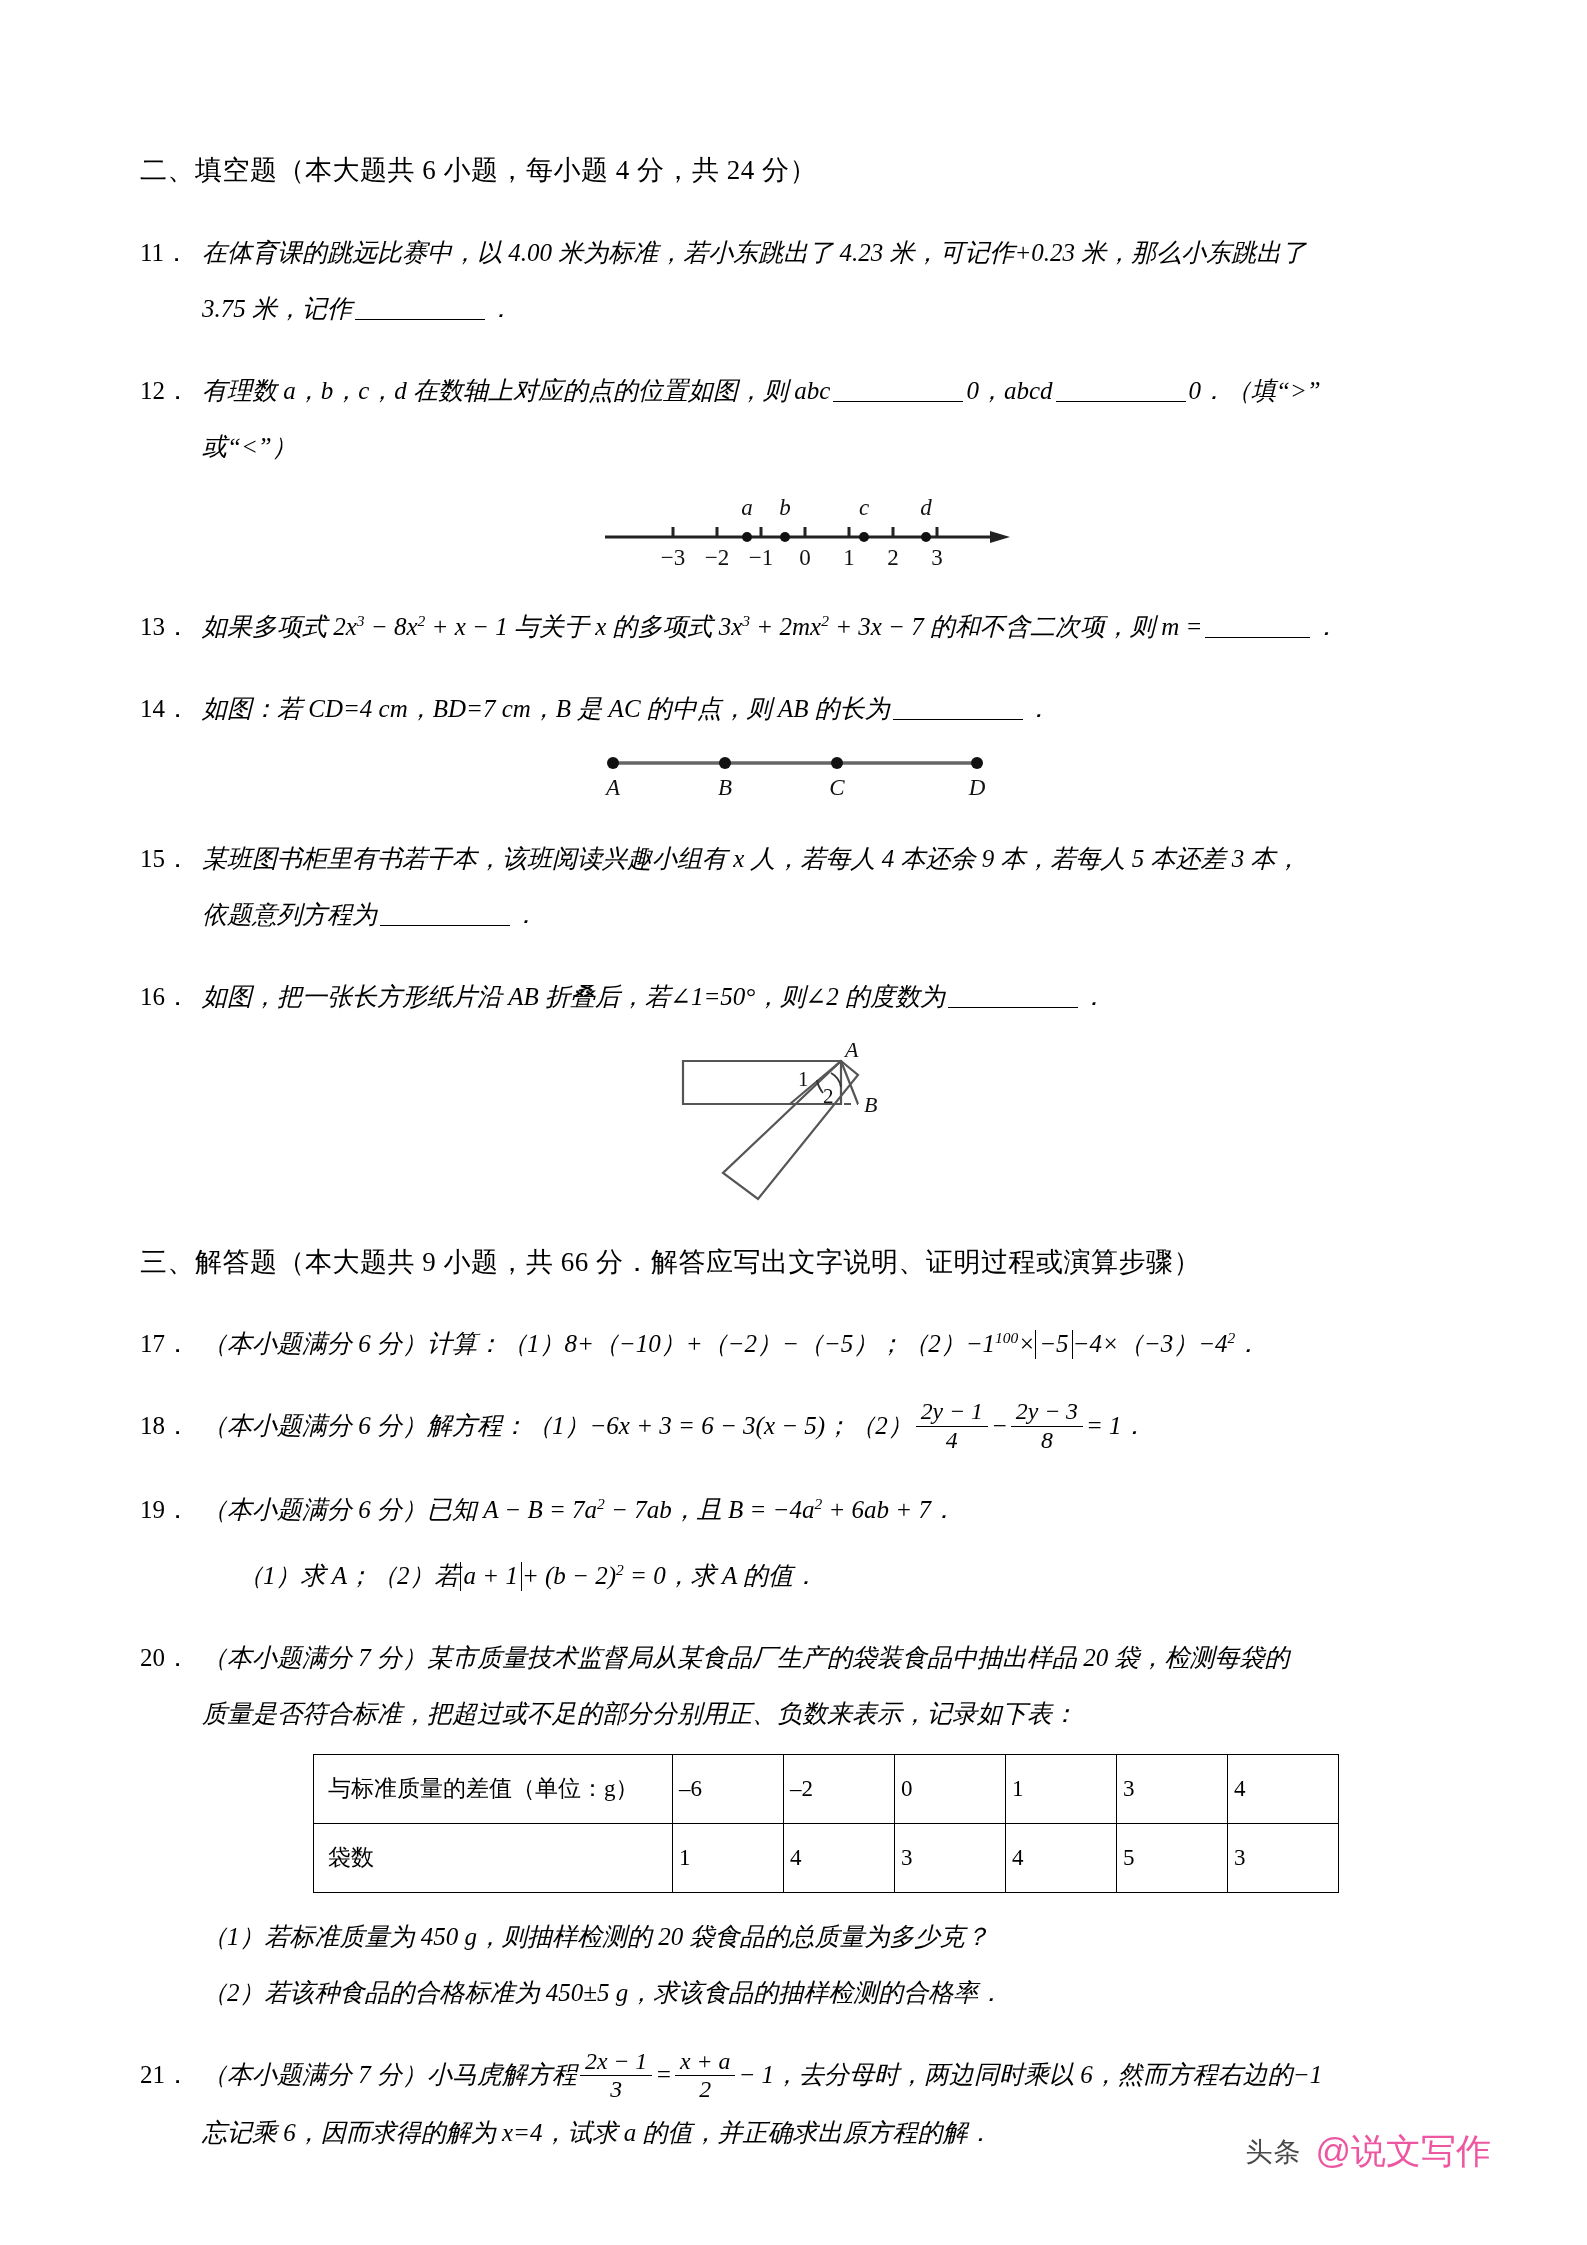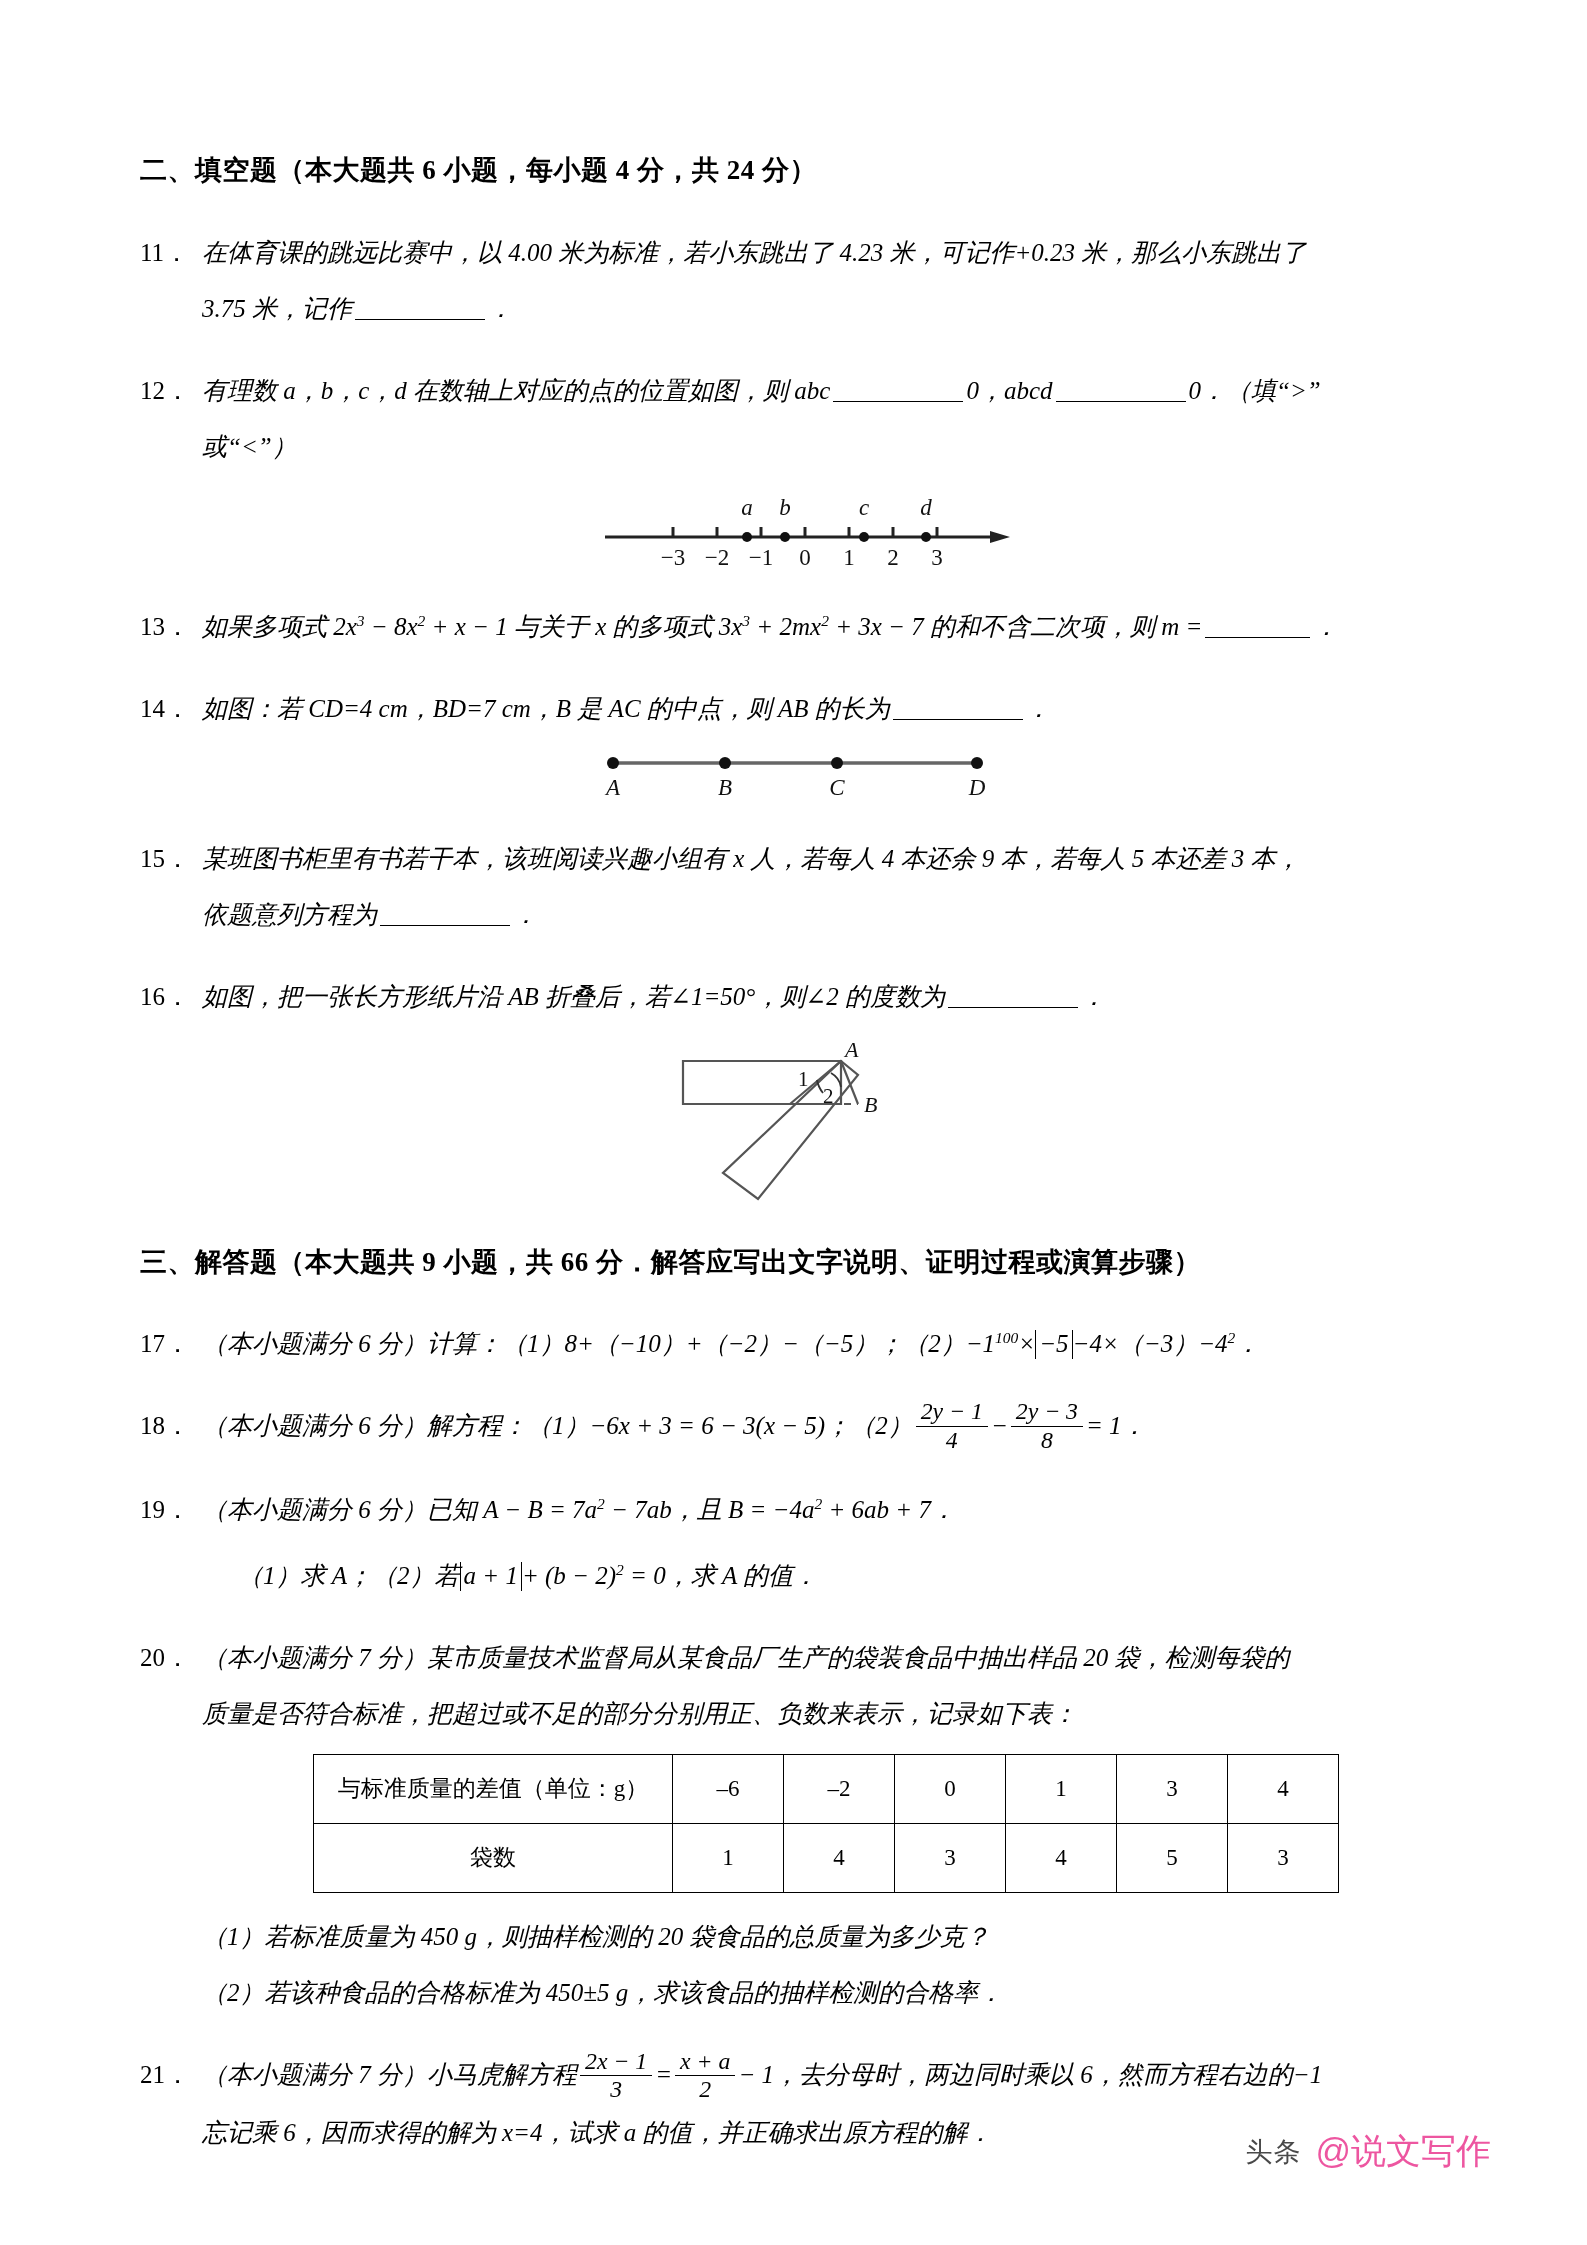--- a/index.html
+++ b/index.html
@@ -21,21 +21,21 @@
     padding: 0;
   }
   .content {
     position: absolute;
     left: 140px;
     top: 150px;
     width: 1310px;
   }
   
   .sec-head {
-    font-weight: bold;
+    font-weight: normal;
     font-size: 27px;
     letter-spacing: 0.5px;
     margin: 0 0 34px 0;
     line-height: 1.5;
   }
   
   .q {
     position: relative;
     margin: 0 0 26px 0;
     font-size: 25px;
@@ -94,21 +94,21 @@
 
   
   .tbl-wrap { display: flex; justify-content: center; margin: 12px 0 16px 0; }
   table.data {
     border-collapse: collapse;
     font-size: 23px;
   }
   table.data td {
     border: 1.6px solid #000;
     height: 68px;
-    text-align: center;
+    text-align: left;
     vertical-align: middle;
     padding: 0 6px;
   }
   table.data td.label {
     width: 330px;
     font-size: 23px;
     padding: 0 14px;
   }
   table.data td.val { width: 98px; }
 

